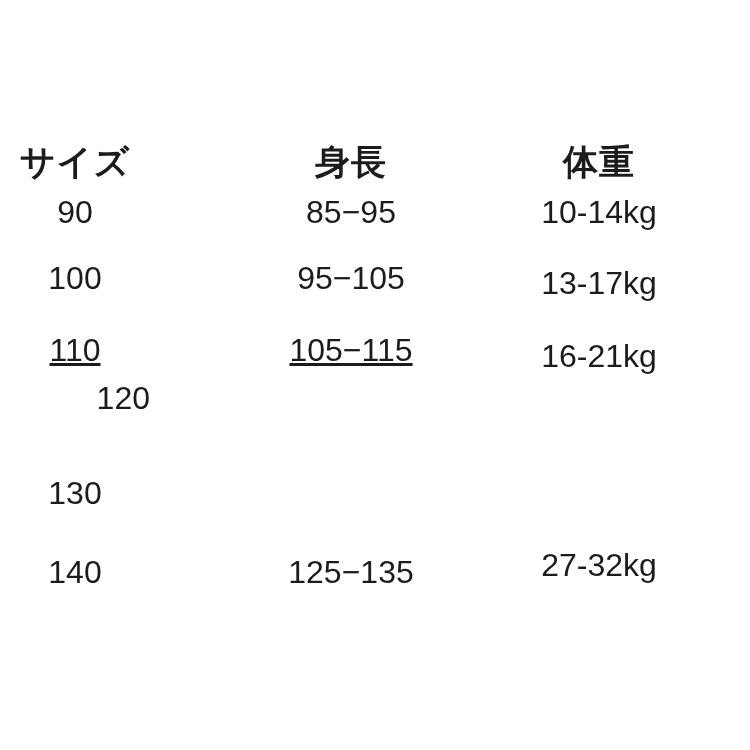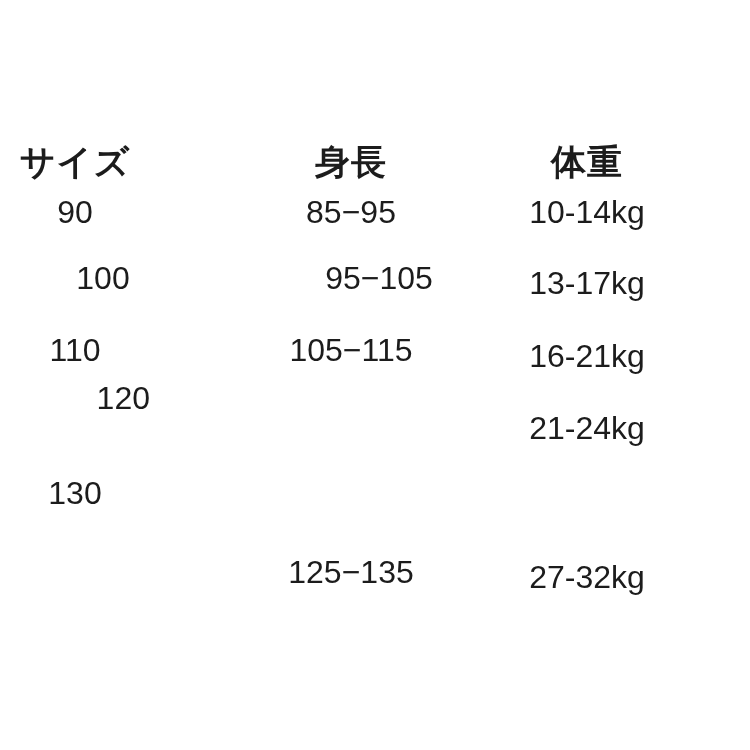--- a/index.html
+++ b/index.html
@@ -25,36 +25,36 @@
   }
   .hdr {
     font-weight: 700;
     font-size: 35px;
     line-height: 42px;
     letter-spacing: 1px;
   }
   
   .col1 { left: 0px;   width: 150px; }
   .col2 { left: 251px; width: 200px; }
-  .col3 { left: 487px; width: 200px; }
+  .col3 { left: 499px; width: 200px; }
   
   .rh { top: 141px; }
   .r1 { top: 195px; }
-  .r2 { top: 261px; margin-left: 28px; }
-  .r3 { top: 333px; }
+  .r2 { top: 261px; }
+  .r3 { top: 333px; text-decoration: underline; }
   .r4 { top: 381px; text-align: right; }
   .r5 { top: 476px; text-align: center; }
   .r6 { top: 555px; }
   
   .w1 { top: 195px; }
   .w2 { top: 266px; }
   .w3 { top: 339px; }
   .w4 { top: 411px; }
   .w5 { top: 480px; }
-  .w6 { top: 548px; margin-top: 12px; }
+  .w6 { top: 548px; }
 </style>
 </head>
 <body>
 
 <div class="stage">
 
   <div class="cell hdr col1 rh">サイズ</div>
   <div class="cell hdr col2 rh">身長</div>
   <div class="cell hdr col3 rh">体重</div>
 
@@ -64,20 +64,20 @@
 
   <div class="cell col1 r2">100</div>
   <div class="cell col2 r2">95−105</div>
   <div class="cell col3 w2">13-17kg</div>
 
   <div class="cell col1 r3">110</div>
   <div class="cell col2 r3">105−115</div>
   <div class="cell col3 w3">16-21kg</div>
 
   <div class="cell col1 r4">120</div>
-  <div class="cell col3 w4">21-24kg</div>
 
   <div class="cell col1 r5">130</div>
 
+  <div class="cell col1 r6">140</div>
   <div class="cell col2 r6">125−135</div>
   <div class="cell col3 w6">27-32kg</div>
 
 </div>
 
 </body></html>

